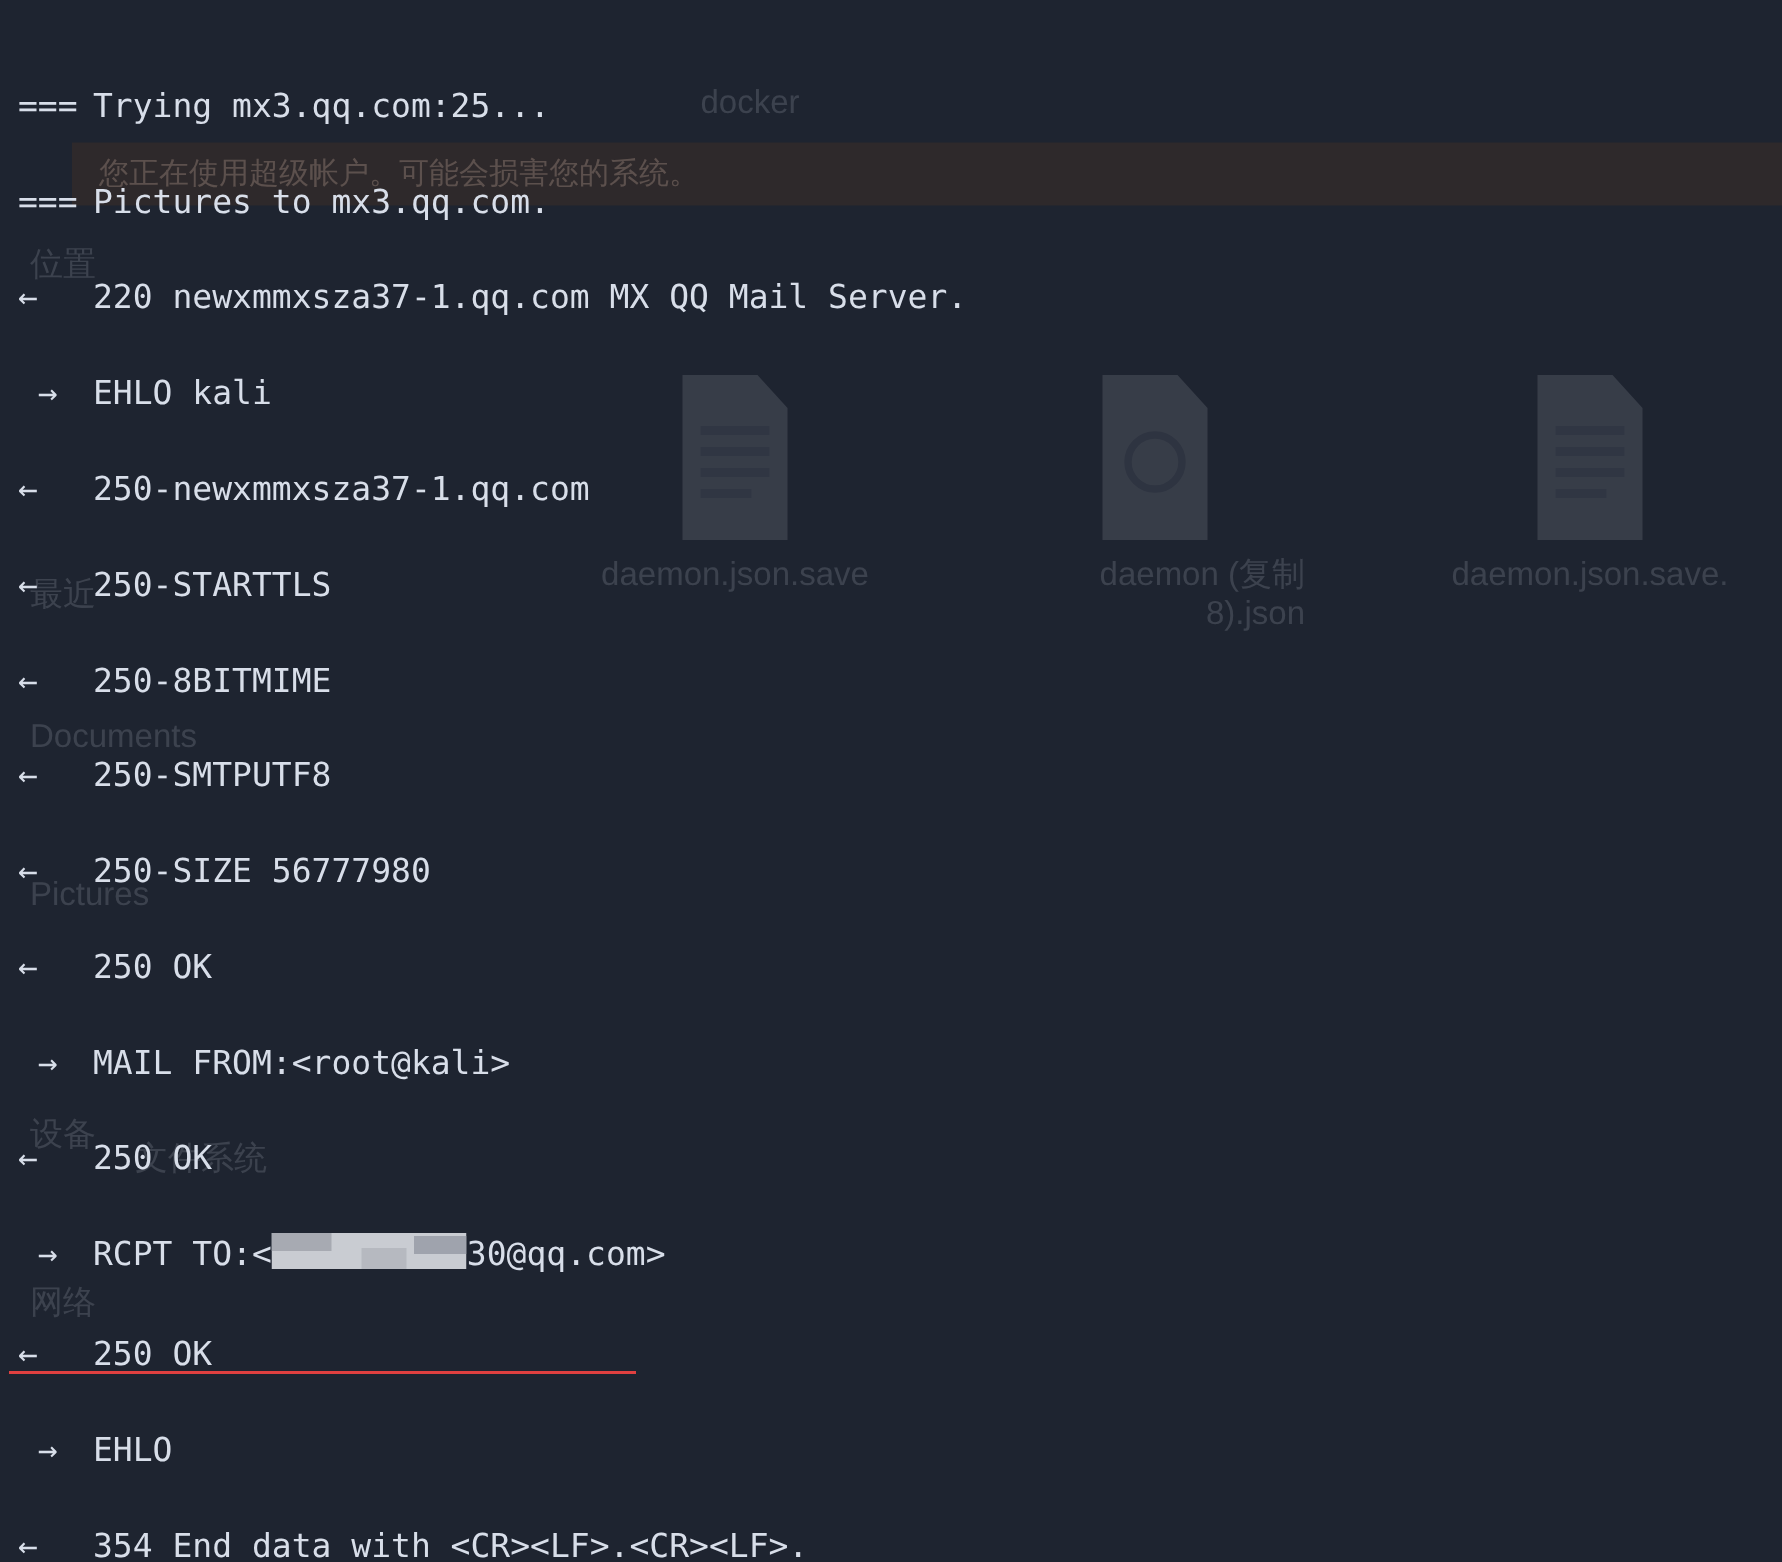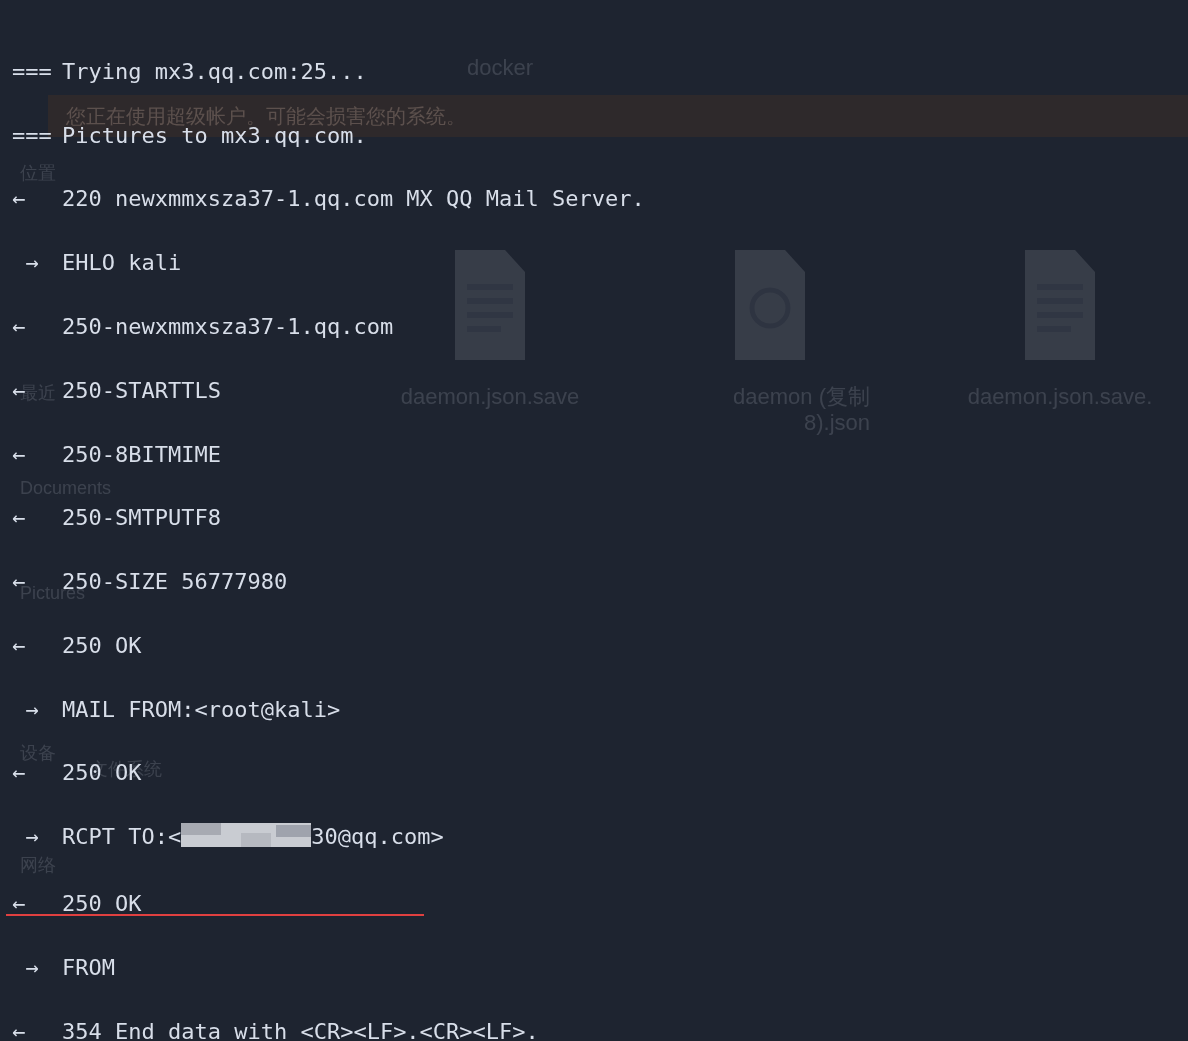--- a/index.html
+++ b/index.html
@@ -26,39 +26,39 @@
     display: flex;
     flex-direction: column;
     align-items: center;
     color: rgba(200,205,215,0.18);
     font-family: sans-serif;
     font-size: 22px;
     text-align: right;
     width: 200px;
   }
   .bg-file svg { opacity: 0.15; }
-  .bg-file .lbl { margin-top: 24px; line-height: 1.2; }
+  .bg-file .lbl { margin-top: 10px; line-height: 1.2; }
   .bg-files-row { top: 250px; }
   .bg-banner {
     position: absolute;
     top: 95px; left: 0; right: 0;
     height: 42px;
     background: rgba(60,46,40,0.55);
     color: rgba(230,200,180,0.25);
     font-family: sans-serif;
     font-size: 20px;
     padding-left: 18px;
     display: flex; align-items: center; margin-left: 48px;
   }
   .bg-side {
     position: absolute;
     left: 20px;
     color: rgba(200,205,215,0.18);
     font-family: sans-serif;
-    font-size: 18px;
+    font-size: 22px;
   }
   .terminal {
     position: relative;
     z-index: 2;
     padding: 24px 0 0 12px;
     white-space: pre;
   }
   .line {
     display: flex;
     align-items: baseline;
@@ -143,21 +143,21 @@
 <div class="line"><span class="mark">←</span><span class="text">250 OK</span></div>
 <div class="line"><span class="mark"> →</span><span class="text">MAIL FROM:&lt;root@kali&gt;</span></div>
 <div class="line"><span class="mark">←</span><span class="text">250 OK</span></div>
 <div class="line"><span class="mark"> →</span><span class="text"><span>RCPT TO:&lt;</span><span class="redact"><svg width="130" height="24">
             <rect width="130" height="24" fill="#c9ccd2"></rect>
             <rect x="0" y="0" width="40" height="12" fill="#a7aab2"></rect>
             <rect x="60" y="10" width="30" height="14" fill="#b6b9c0"></rect>
             <rect x="95" y="2" width="35" height="12" fill="#9fa3ad"></rect>
           </svg></span><span>30@qq.com&gt;</span></span></div>
 <div class="line"><span class="mark">←</span><span class="text">250 OK</span></div>
-<div class="line"><span class="mark"> →</span><span class="text">FROM</span></div>
+<div class="line"><span class="mark"> →</span><span class="text">EHLO</span></div>
 <div class="line"><span class="mark">←</span><span class="text">354 End data with &lt;CR&gt;&lt;LF&gt;.&lt;CR&gt;&lt;LF&gt;.</span></div>
 
 
 
 
 
 
 
 
 

